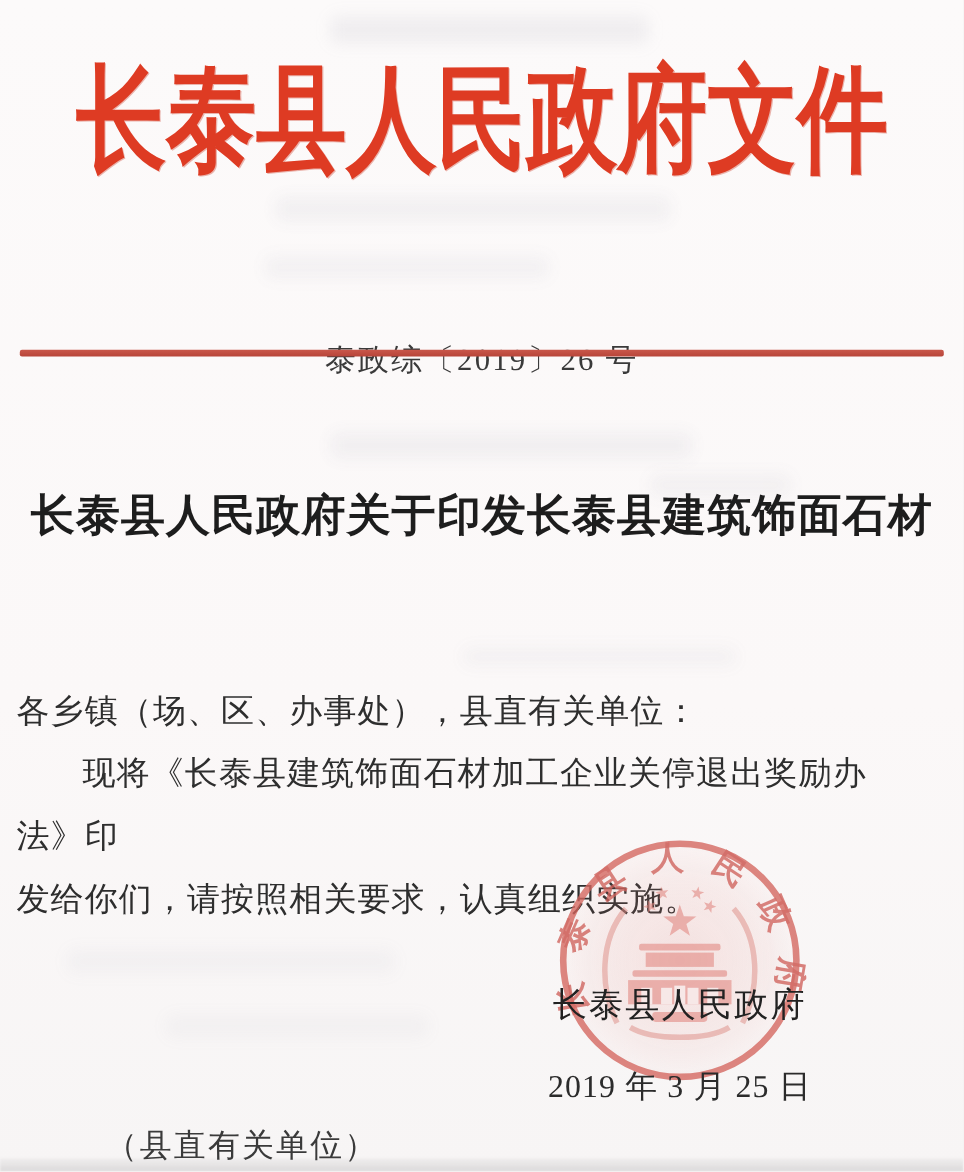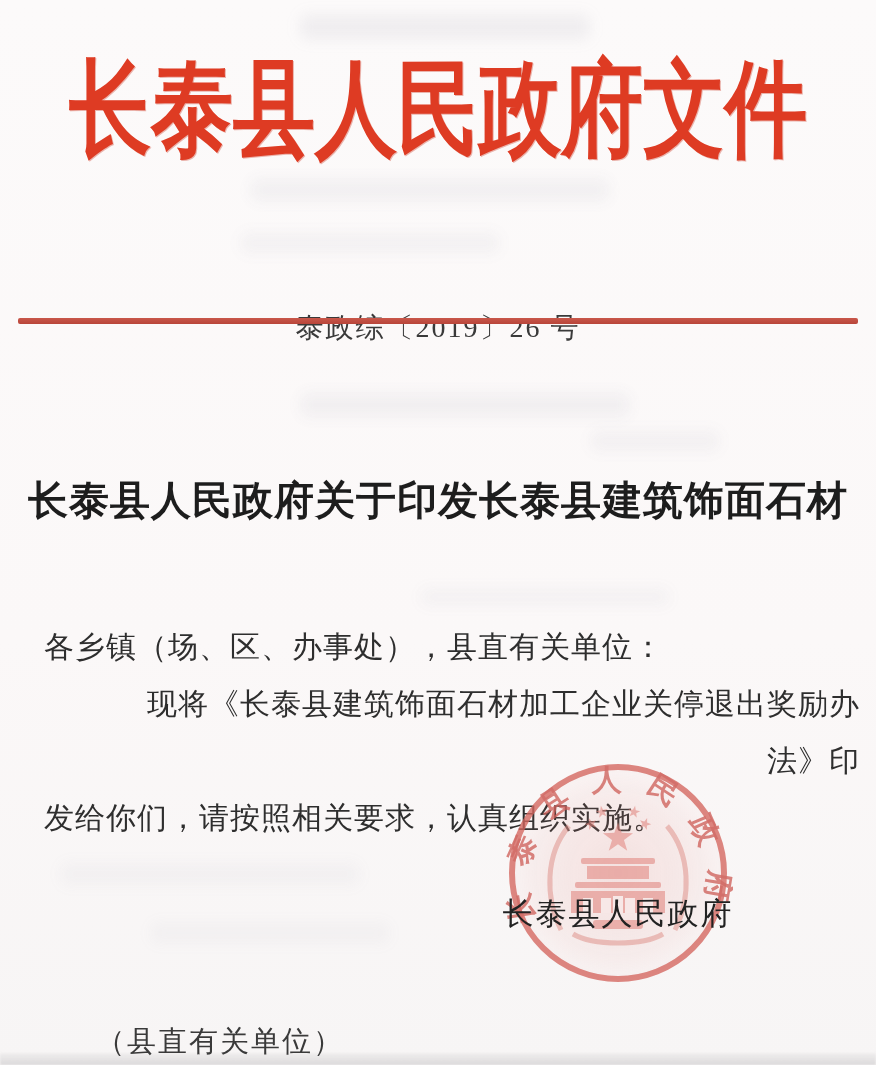--- a/index.html
+++ b/index.html
@@ -62,34 +62,33 @@
     position: absolute;
     top: 442px;
     left: 0;
     width: 100%;
     text-align: center;
     font-size: 40px;
     font-weight: bold;
     line-height: 53px;
     color: #1d1d1d;
     letter-spacing: 1px;
-    margin-top: 32px;
   }
 
   .doc-body {
     position: absolute;
     top: 618px;
-    left: 44px;
+    left: 15px;
     width: 816px;
     font-size: 30px;
     line-height: 57px;
     color: #2e2e2e;
     letter-spacing: 1px;
   }
-  .para-line.indent { text-indent: 60px; text-align: right; }
+  .para-line.indent { text-indent: 60px; }
 
   
   .seal {
     position: absolute;
     left: 503px;
     top: 758px;
     width: 230px;
     height: 230px;
     opacity: 0.92;
   }
@@ -223,17 +222,18 @@
 
     <g fill="none" stroke="#dd8a84" stroke-opacity="0.55" stroke-width="5">
       <path d="M 58,172 C 42,140 42,96 66,68"></path>
       <path d="M 172,172 C 188,140 188,96 164,68"></path>
       <path d="M 70,176 C 90,188 140,188 160,176"></path>
     </g>
   </svg>
 
   <div class="signature">长泰县人民政府</div>
 
+  <div class="issue-date">2019 年 3 月 25 日</div>
 
   <div class="footer-note">（县直有关单位）</div>
 
   <div class="bottom-band"></div>
 </div>
 
 </body></html>

